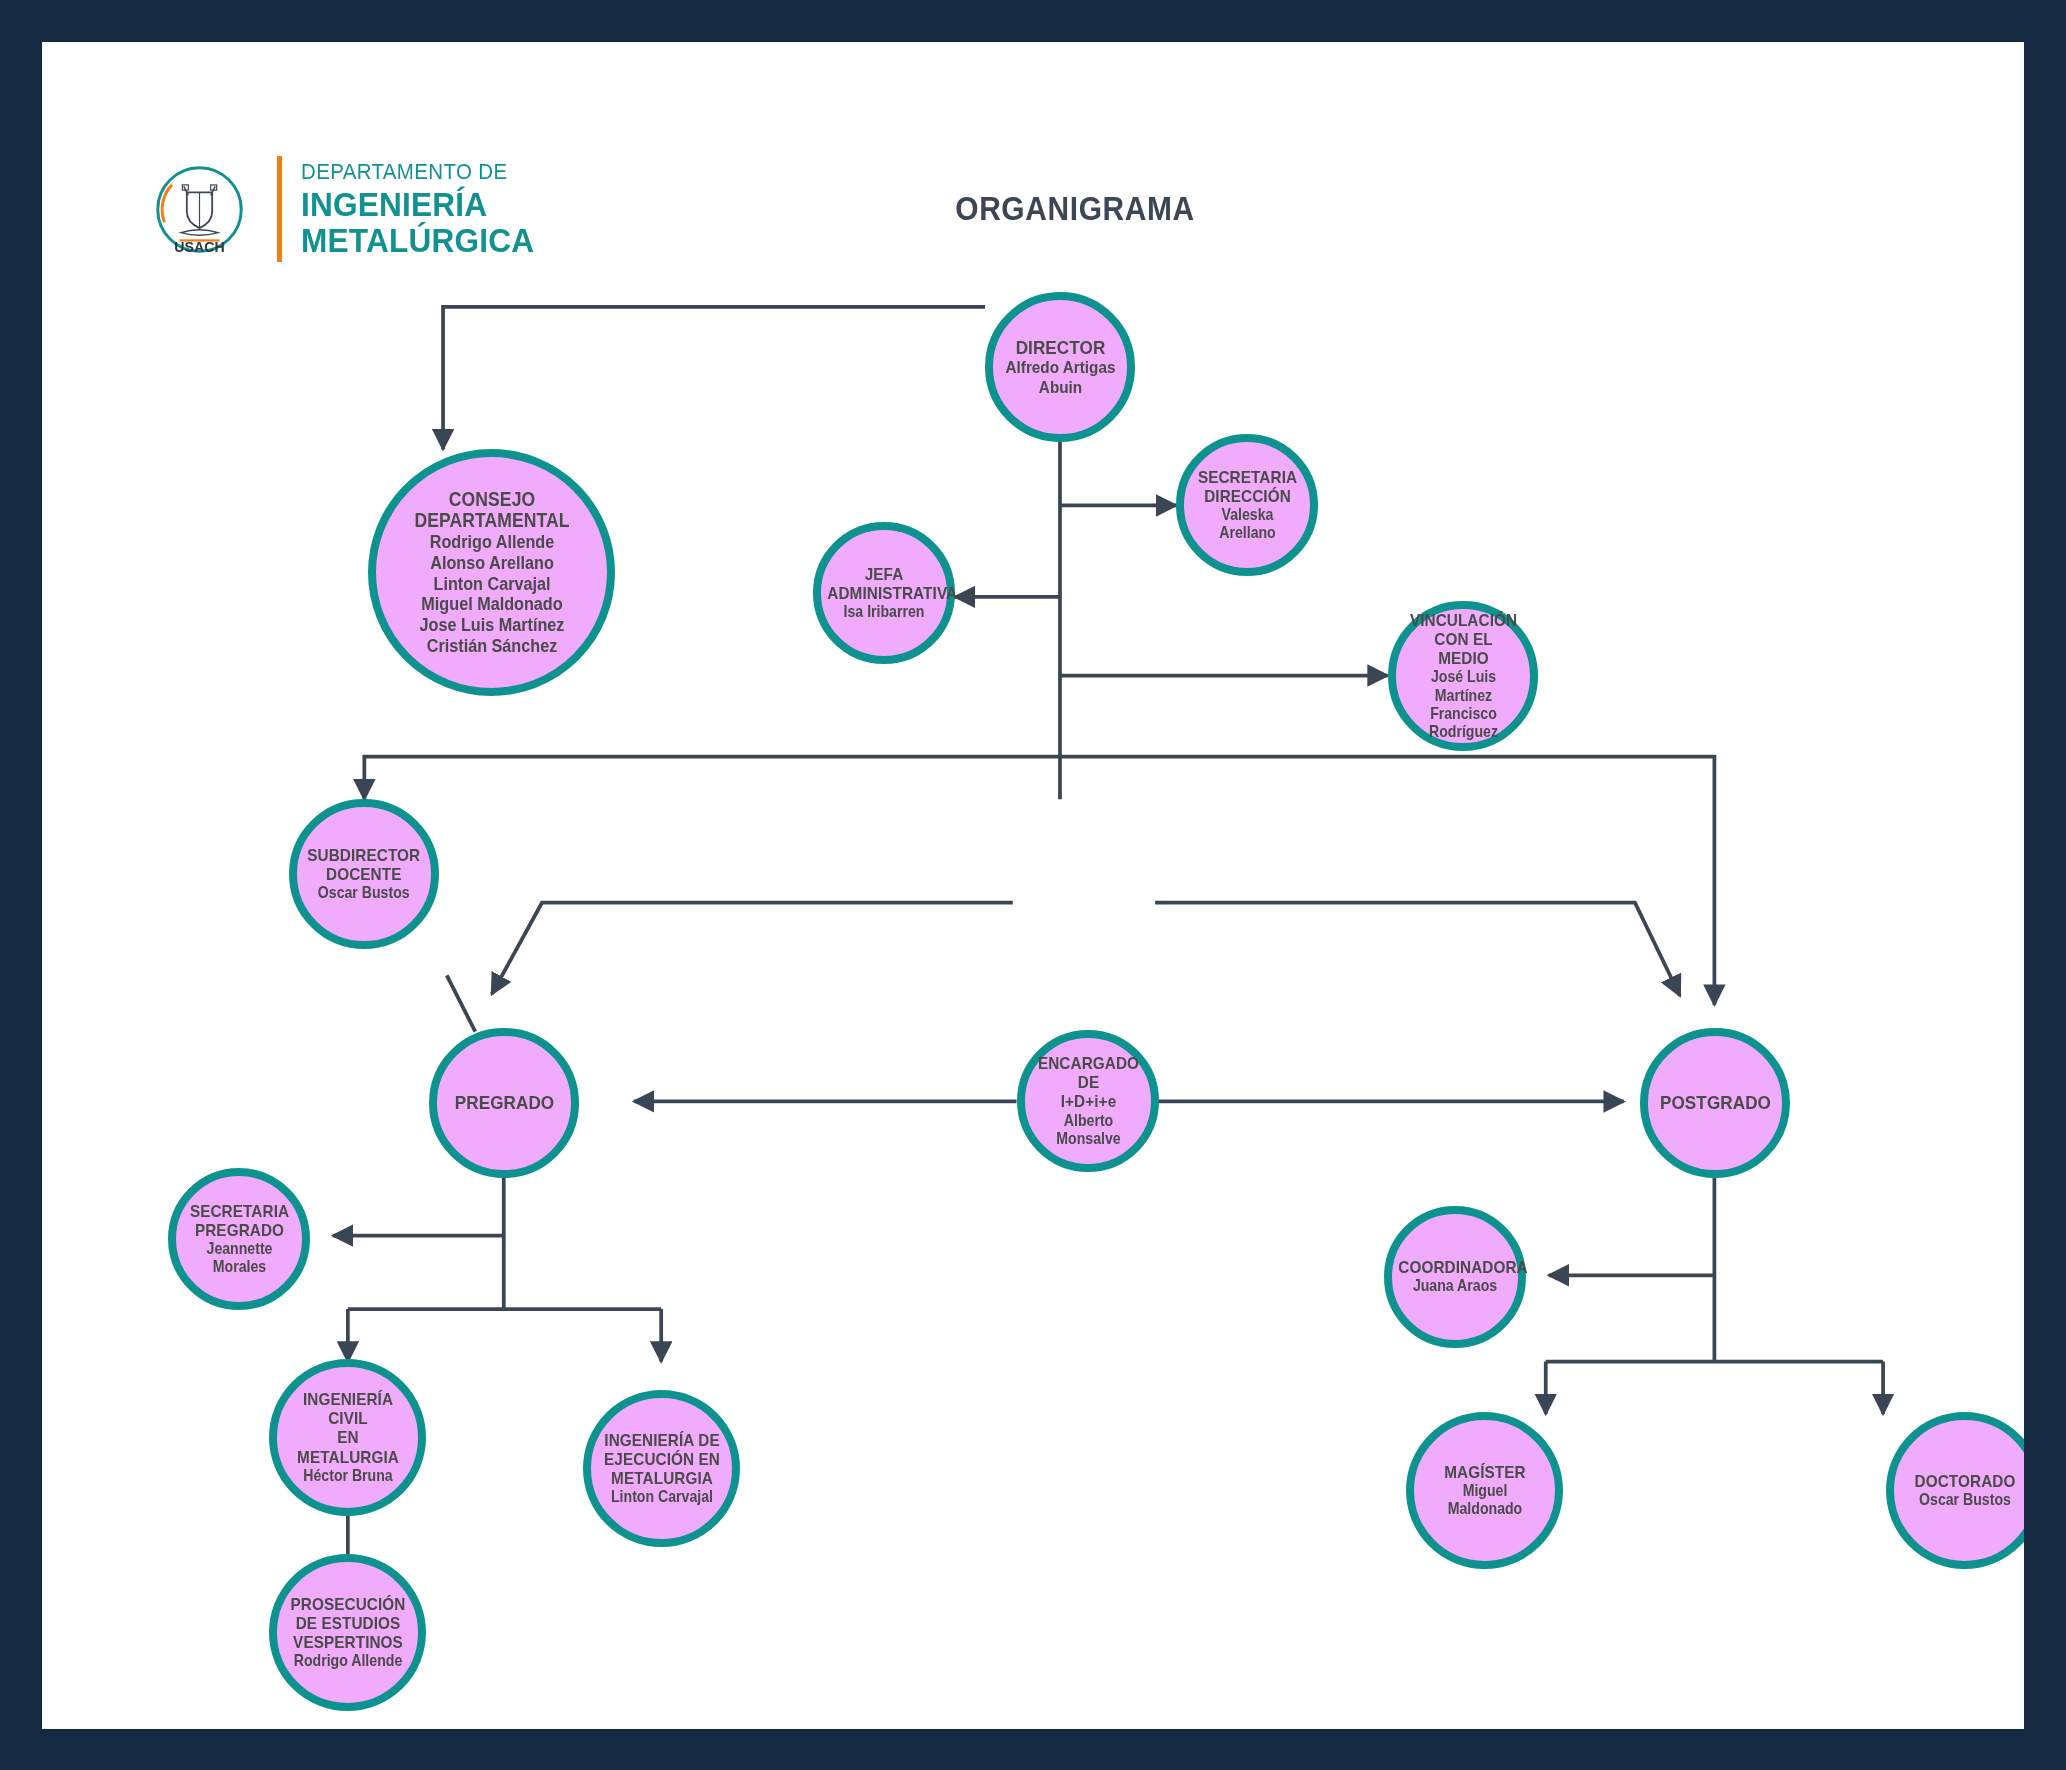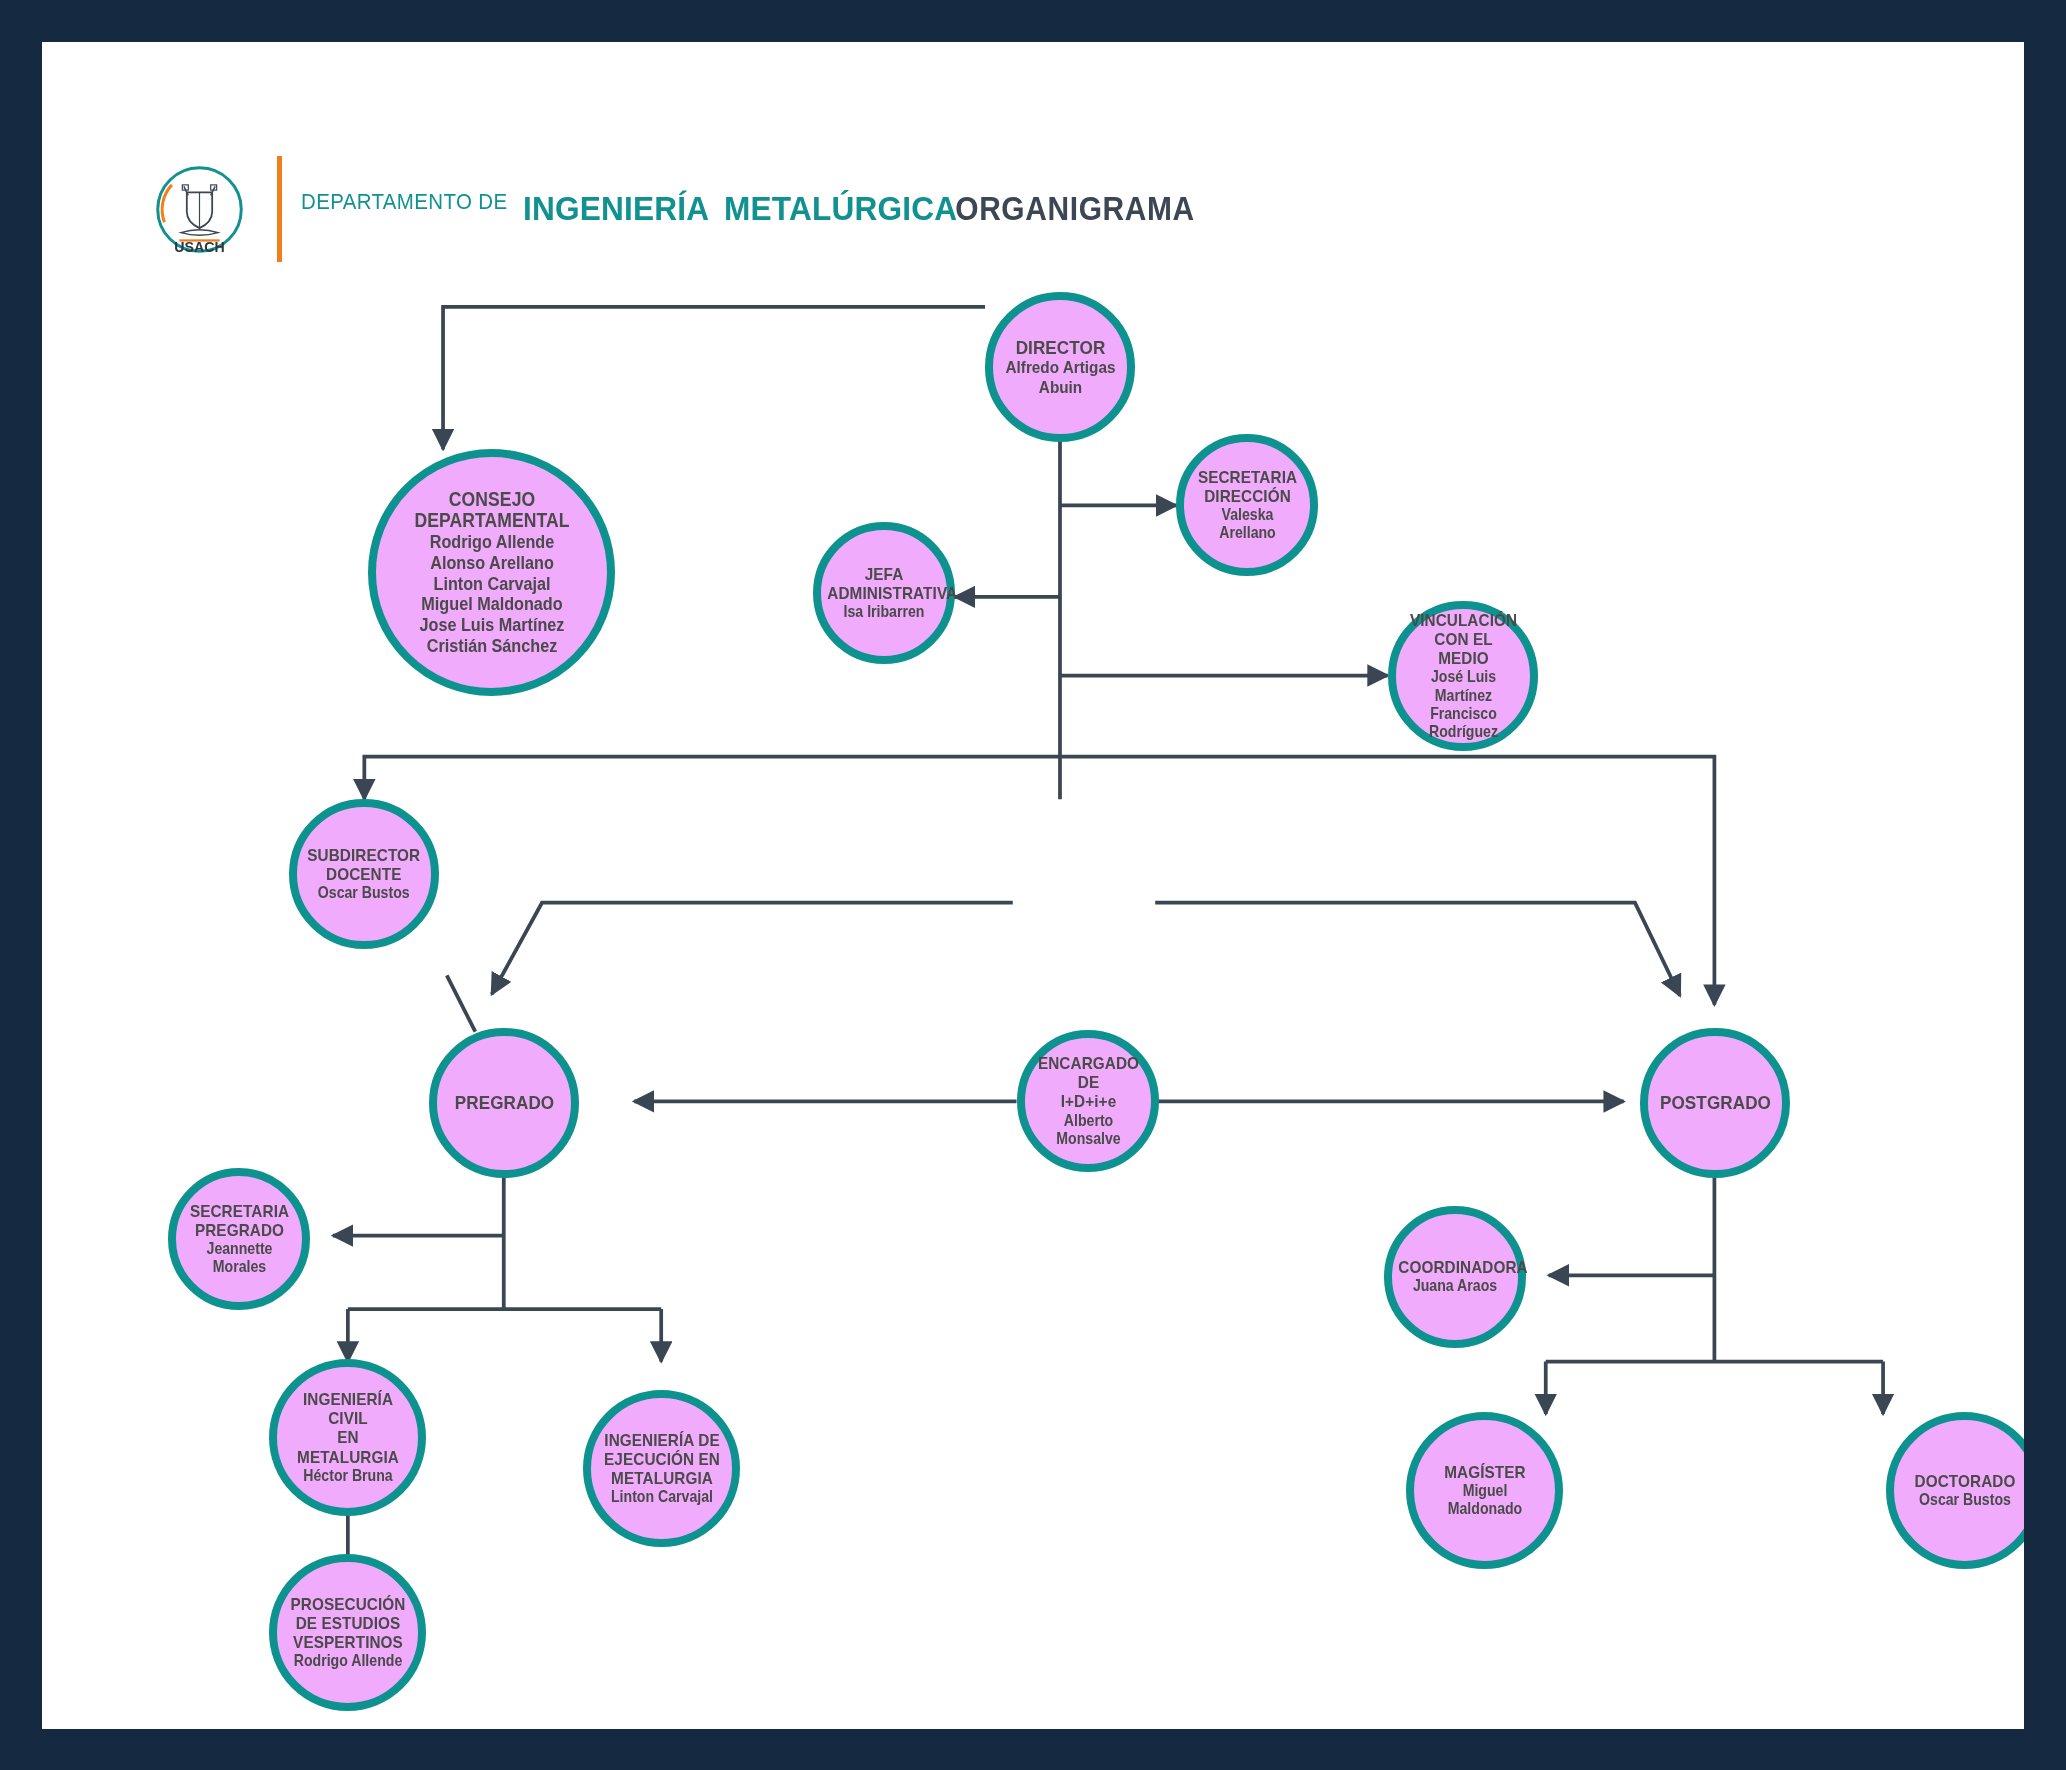--- a/index.html
+++ b/index.html
@@ -51,21 +51,21 @@
   #brand-divider {
     width: 5.2px;
     height: 106px;
     background: #f07f1a;
     margin-left: 31.5px;
     margin-right: 19.5px;
     flex: 0 0 auto;
   }
   #brand-text {
     display: flex;
-    flex-direction: row;
+    flex-direction: column;
     justify-content: center;
     line-height: 1.0;
   }
   .brand-line1 {
     font-size: 22px;
     letter-spacing: 0.4px;
     color: #11918f;
     font-weight: 400;
     margin-bottom: 4.5px;
     transform: scaleX(0.93);

